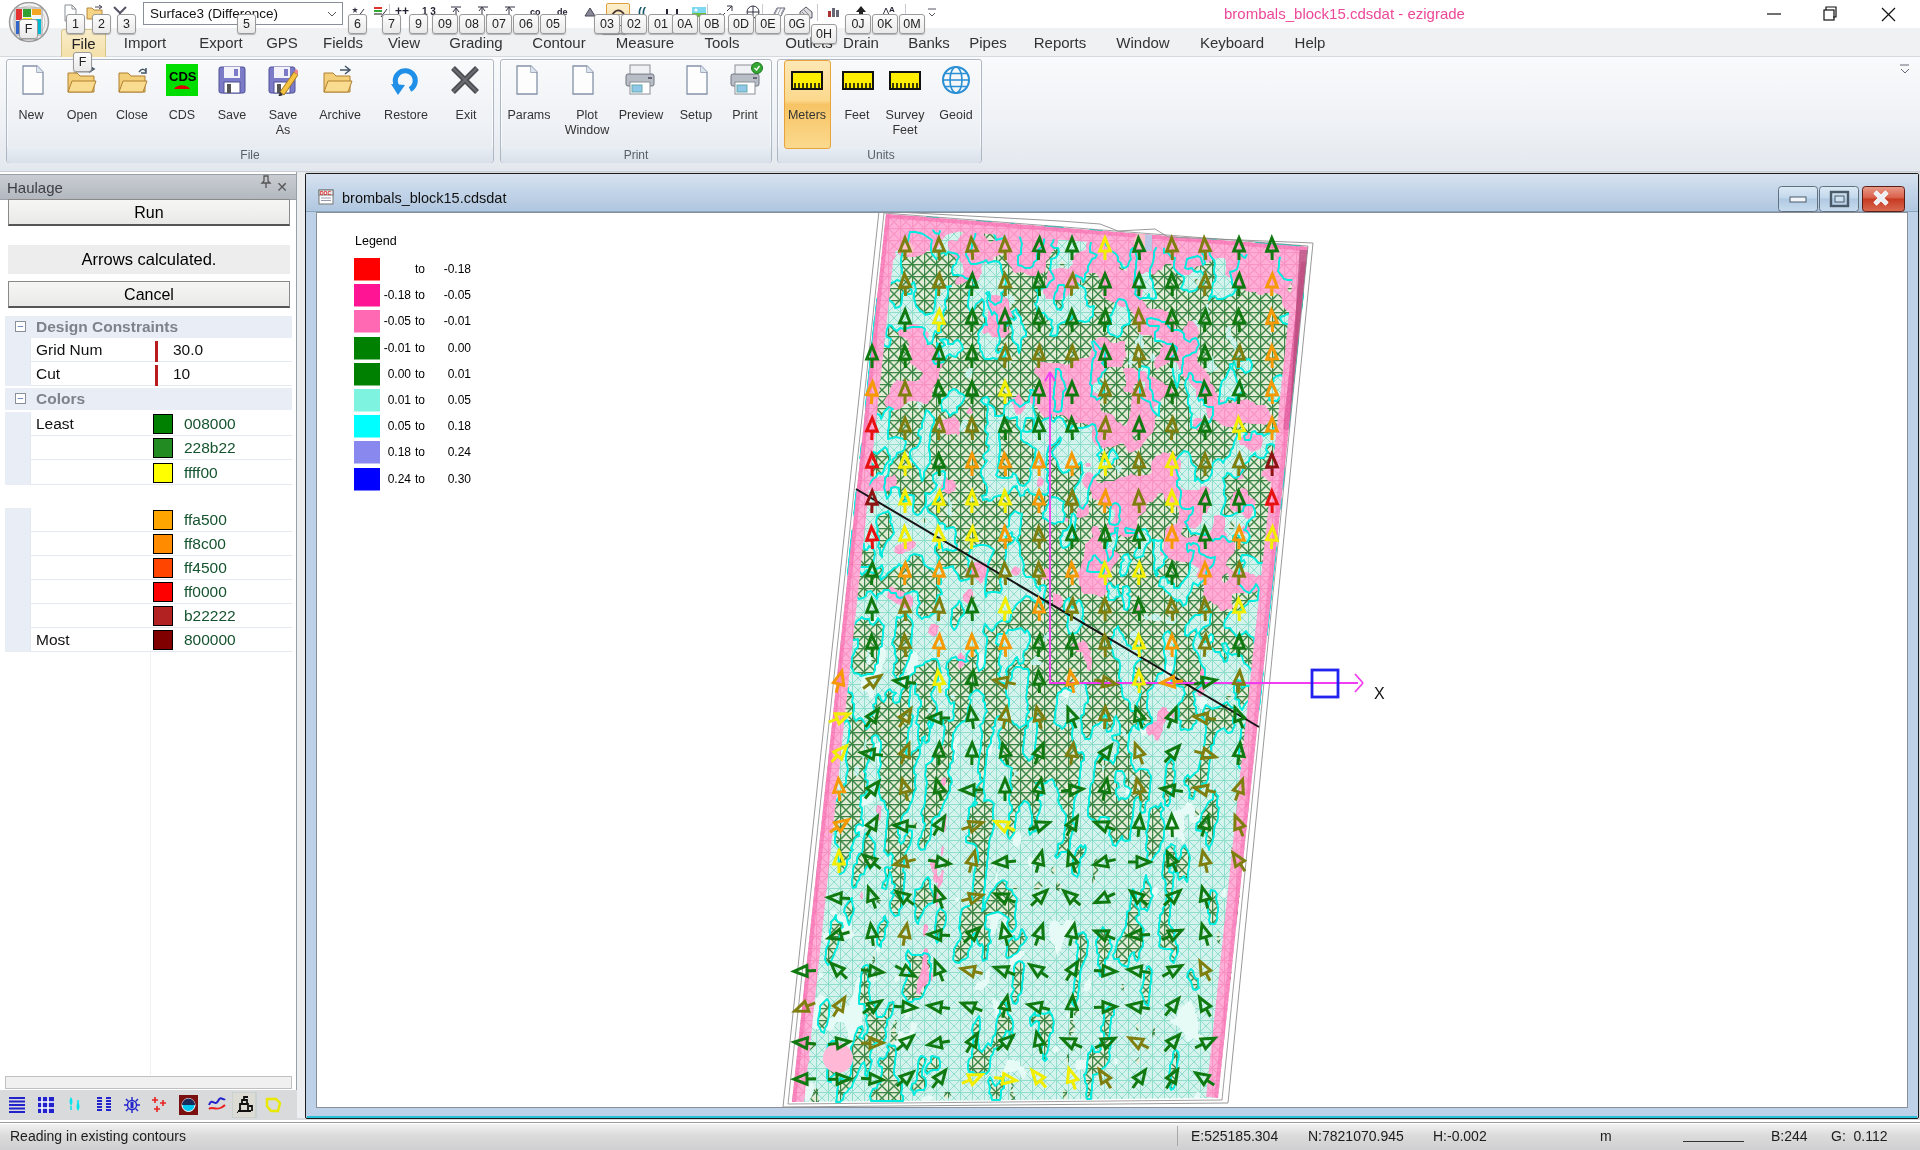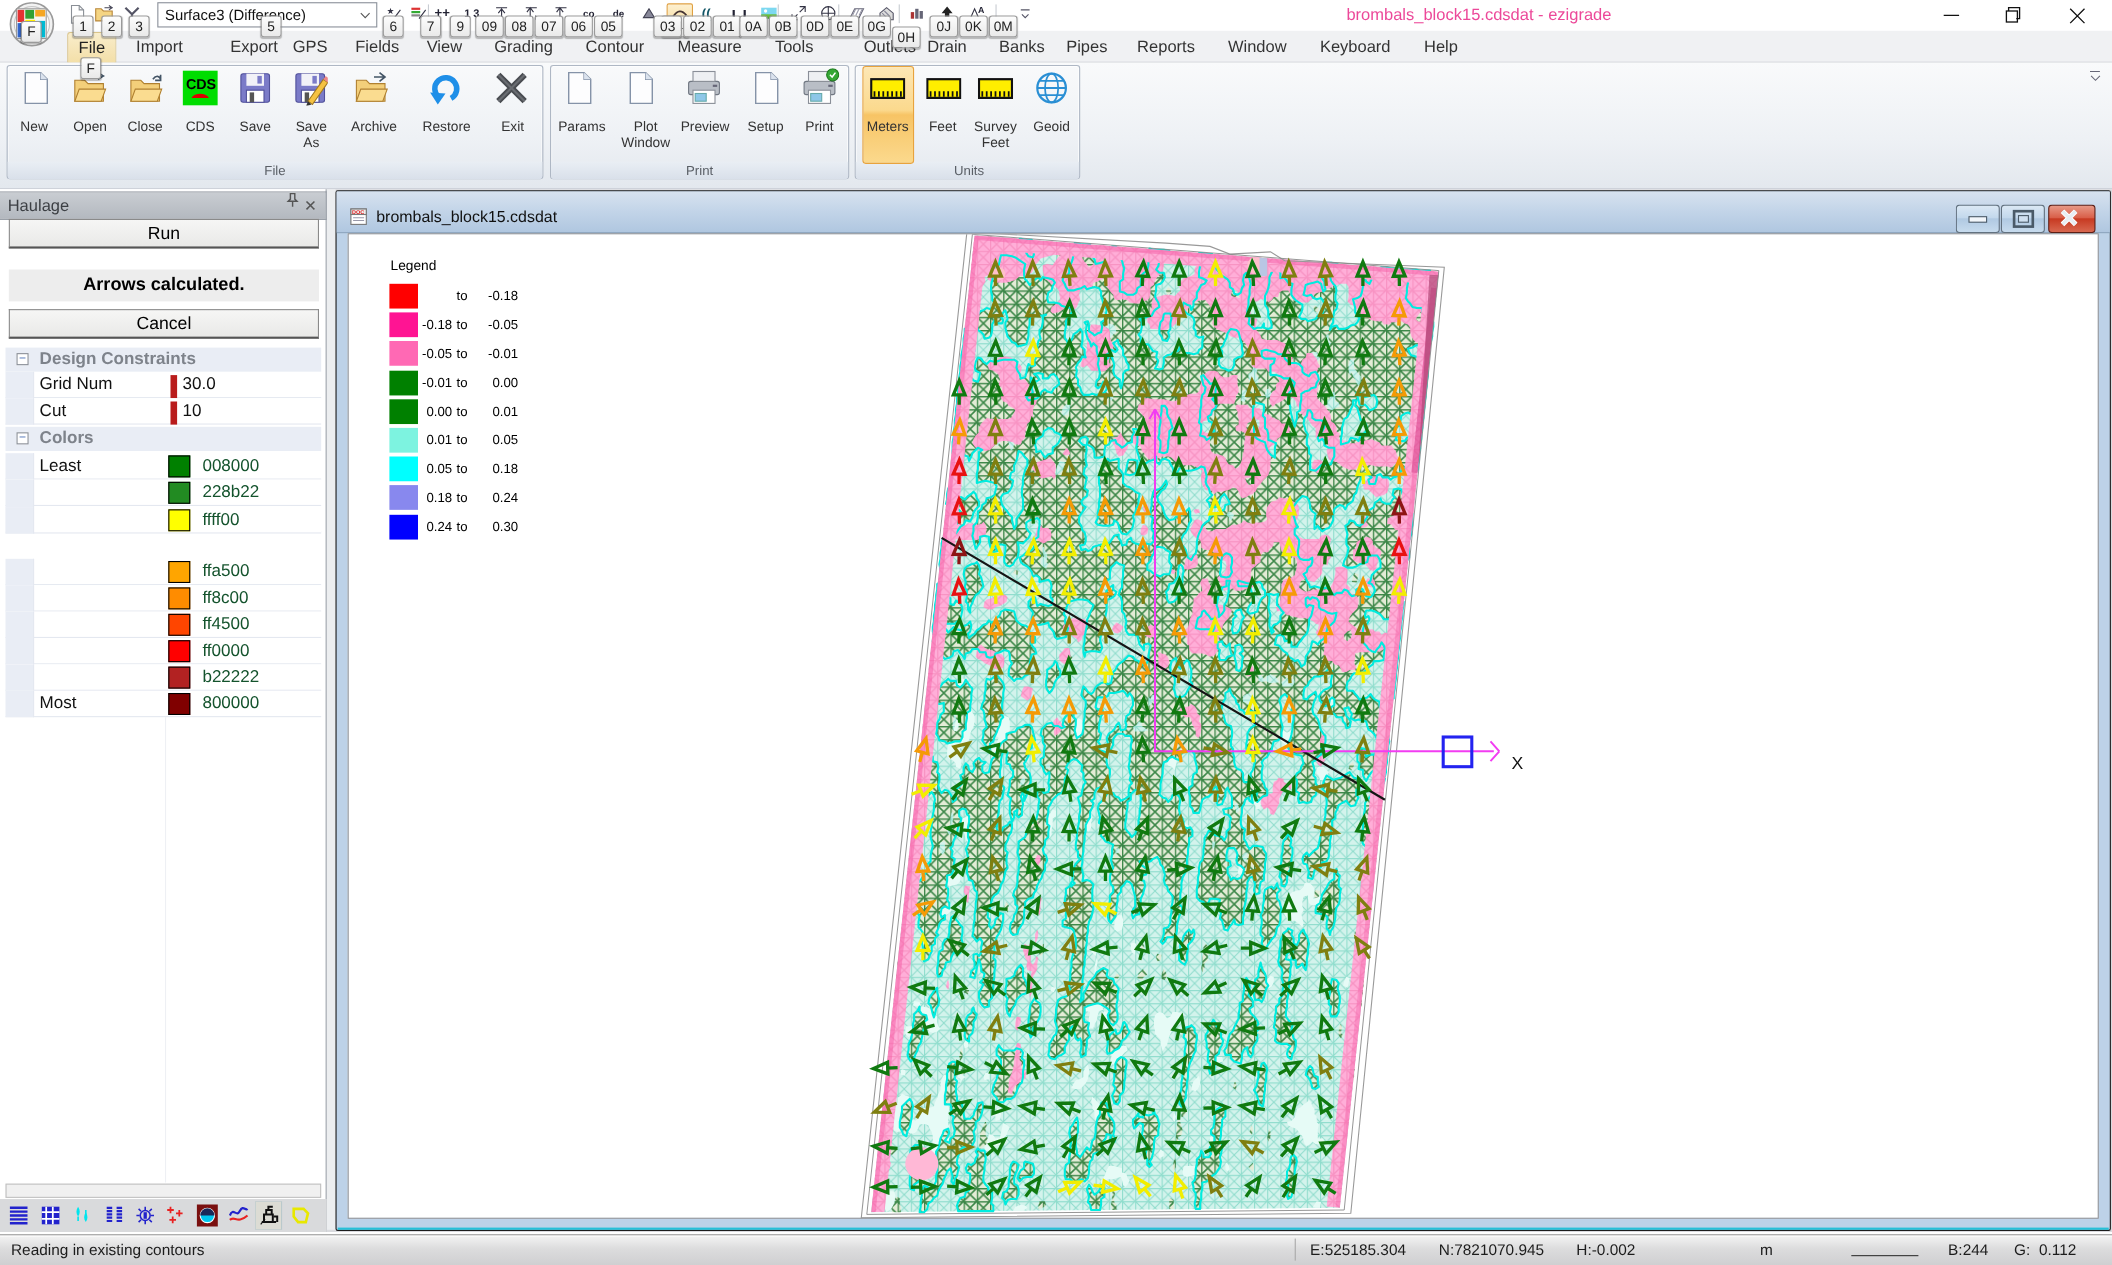--- a/index.html
+++ b/index.html
@@ -10,27 +10,27 @@
 #filetab{left:61px;top:29px;width:45px;height:28px;background:linear-gradient(#f9edcb,#f3dfa8);border:1px solid #d9c48a;border-bottom:none;border-radius:3px 3px 0 0;color:#222;text-align:center;line-height:27px;font-size:15px}
 #ribbon{left:0;top:57px;width:1920px;height:115px;background:linear-gradient(#f9fafb,#eef1f5 60%,#e3e8ee);border-bottom:1px solid #c9ced6}
 .rgbox{top:59px;height:104px;border:1px solid #aeb7c4;border-radius:3px;box-shadow:inset 0 0 0 1px rgba(255,255,255,.65)}
 .rgfoot{top:147px;height:16px;background:linear-gradient(#e9eef4,#d9e0ea);border-radius:0 0 3px 3px}
 .rglabel{top:148px;font-size:12px;color:#5a5f66;text-align:center}
 .rlabel{top:108px;font-size:12.5px;color:#333;text-align:center;line-height:15px}
 .kt{position:absolute;background:linear-gradient(#fdfdfd,#e9e9e9);border:1px solid #9a9a9a;border-radius:3px;font-size:12.5px;color:#222;text-align:center;height:20px;line-height:19px;box-shadow:0 1px 1px rgba(0,0,0,.25);z-index:50}
 #panel{left:0;top:172px;width:297px;height:948px;background:#fff;border-right:1px solid #9aa0a8}
 #phead{left:0;top:174px;width:297px;height:26px;background:linear-gradient(#c9cdd2,#b3b8bf);border:1px solid #9aa0a8;border-left:none;color:#3c3f44;font-size:15px;line-height:25px;padding-left:7px}
 .pbtn{left:8px;width:282px;height:27px;background:linear-gradient(#f6f6f5,#e9e9e7);border:1px solid #8a8a8a;border-bottom:2px solid #555;text-align:center;font-size:16px;color:#000;line-height:25px}
-#plabel{left:8px;top:245px;width:282px;height:29px;background:#ededed;text-align:center;font-size:16.5px;font-weight:700;color:#000;line-height:29px}
+#plabel{left:8px;top:245px;width:282px;height:29px;background:#ededed;text-align:center;font-size:16.5px;font-weight:400;color:#000;line-height:29px}
 .cat{left:5px;width:287px;height:22px;background:#e9edf5;font-weight:700;font-size:15.5px;color:#7e838b;padding-left:31px;line-height:22px}
 .minus{position:absolute;left:10px;top:5px;width:11px;height:11px;border:1px solid #8a8f98;background:#fff;color:#4a6fb5;font-size:11px;line-height:9px;text-align:center;font-weight:400}
 .prow{left:5px;width:287px;height:24px;border-bottom:1px solid #e4e8f0;background:#fff}
 .prowg{position:absolute;left:0;top:0;width:26px;height:24px;background:#e9edf5;border-right:1px solid #e4e8f0}
 .plab{position:absolute;left:31px;top:3px;font-size:15.5px;color:#111}
-.pval{position:absolute;left:150px;top:3px;font-size:15.5px;color:#111;border-left:6px solid #b91c1c;padding-left:5px;width:130px;height:21px}
+.pval{position:absolute;left:150px;top:3px;font-size:15.5px;color:#111;border-left:3px solid #b91c1c;padding-left:15px;width:130px;height:21px}
 .sw{position:absolute;left:148px;top:2px;width:20px;height:20px;border:1px solid #000}
 .swt{position:absolute;left:179px;top:3px;font-size:15.5px;color:#14532d}
 #pgridline{left:150px;top:652px;width:1px;height:423px;background:#eef0f4}
 #pbotstrip{left:5px;top:1076px;width:287px;height:13px;background:#f0f0f0;border:1px solid #c0c0c0}
 #ptools{left:0;top:1090px;width:297px;height:30px;background:#d9dadc}
 #statusbar{left:0;top:1122px;width:1920px;height:28px;background:linear-gradient(#f4f4f4,#dcdcdd 45%,#cfcfd1);border-top:1px solid #9b9b9b;box-shadow:inset 0 1px 0 #fff}
 .st{top:1128px;font-size:14px;color:#1c1c1c}
 #mdibg{left:297px;top:172px;width:1623px;height:948px;background:#d9dade}
 #childframe{left:305px;top:173px;width:1614px;height:946px;background:#bdd2e8;border:1px solid #1c1c1c;border-radius:2px}
 #childtitle{left:306px;top:174px;width:1612px;height:38px;background:linear-gradient(#d7e2ef,#c2d4e8 50%,#b0c7e0);border-bottom:1px solid #8ba4bd}
@@ -160,21 +160,21 @@
 <div class="abs" style="left:707px;top:4px;width:1px;height:17px;background:#c8ccd2"></div>
 <div class="abs" style="left:762px;top:4px;width:1px;height:17px;background:#c8ccd2"></div>
 <div class="abs" style="left:817px;top:4px;width:1px;height:17px;background:#c8ccd2"></div>
 <div class="abs" style="left:905px;top:4px;width:1px;height:17px;background:#c8ccd2"></div>
 <svg class="abs" style="left:925px;top:4px" width="16" height="18">
     <path d="M3 5h8M4 9l3 3 3-3" stroke="#556" fill="none"></path>
   </svg>
 <div class="abs" id="tabrow"></div>
 <div class="abs" id="filetab">File</div>
 <div class="abs tab" style="left:100px;width:90px">Import</div>
-<div class="abs tab" style="left:186px;width:90px">Export</div>
+<div class="abs tab" style="left:176px;width:90px">Export</div>
 <div class="abs tab" style="left:237px;width:90px">GPS</div>
 <div class="abs tab" style="left:298px;width:90px">Fields</div>
 <div class="abs tab" style="left:359px;width:90px">View</div>
 <div class="abs tab" style="left:431px;width:90px">Grading</div>
 <div class="abs tab" style="left:514px;width:90px">Contour</div>
 <div class="abs tab" style="left:600px;width:90px">Measure</div>
 <div class="abs tab" style="left:677px;width:90px">Tools</div>
 <div class="abs tab" style="left:764px;width:90px">Outlets</div>
 <div class="abs tab" style="left:816px;width:90px">Drain</div>
 <div class="abs tab" style="left:884px;width:90px">Banks</div>

